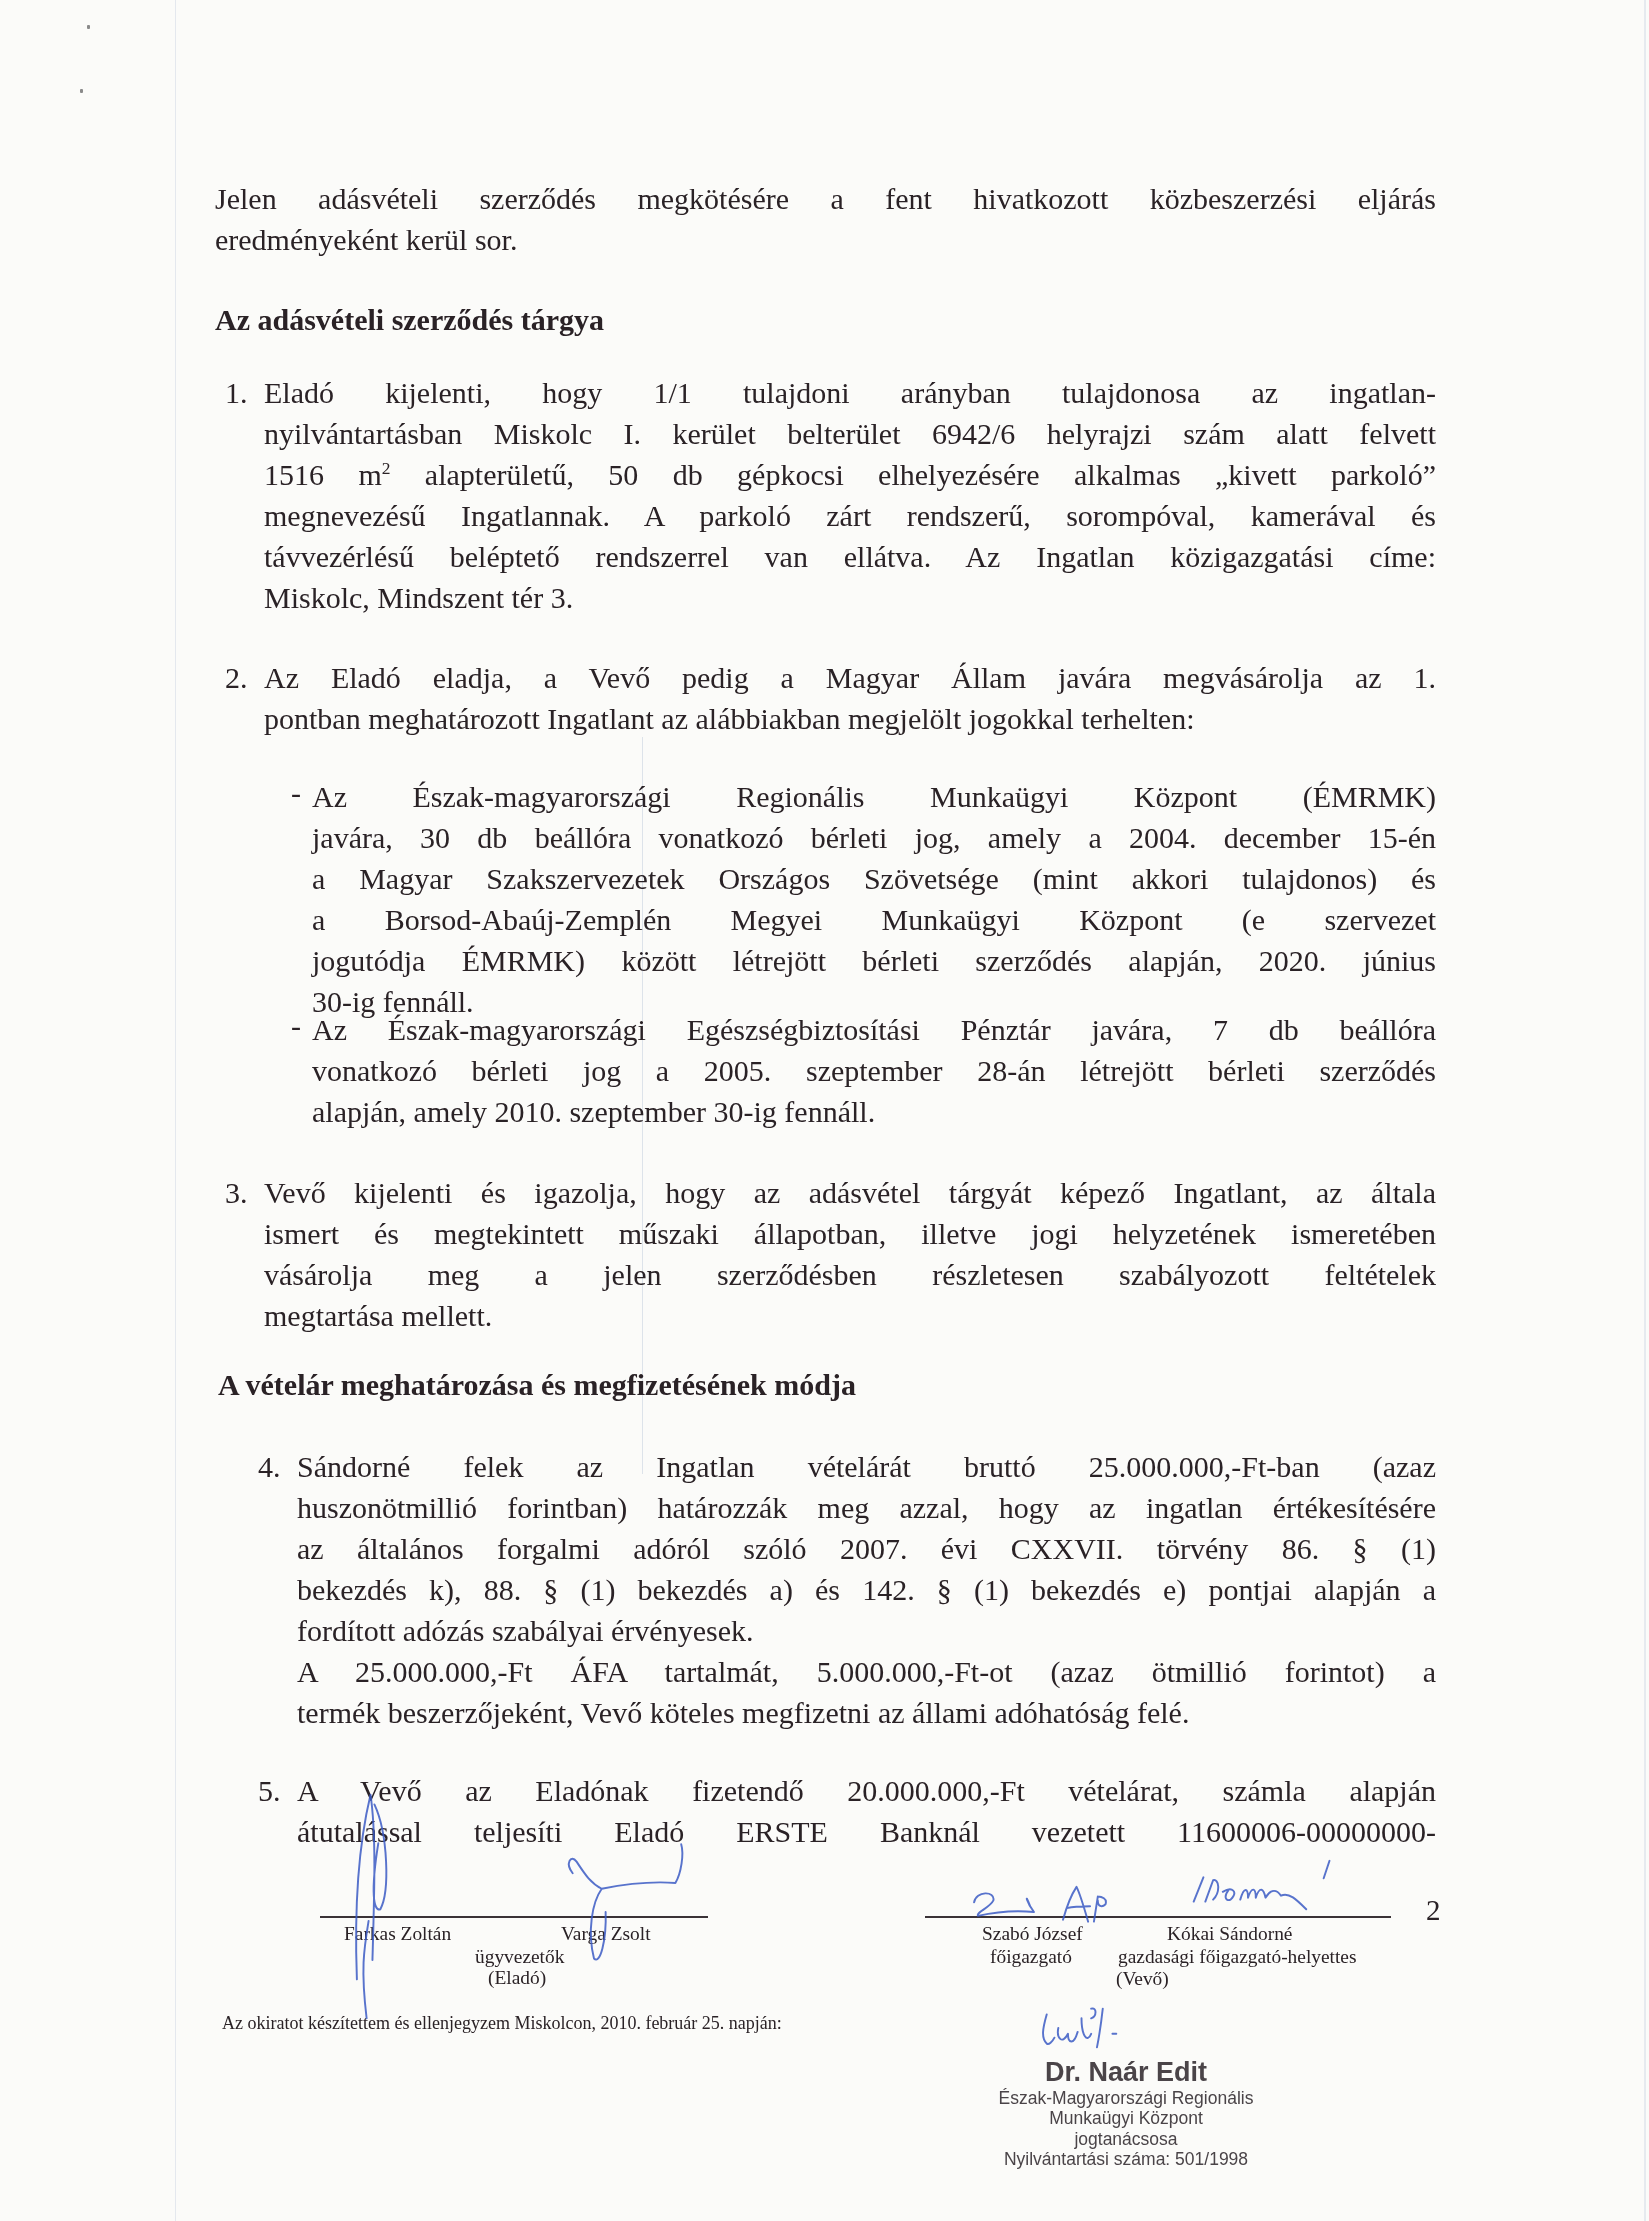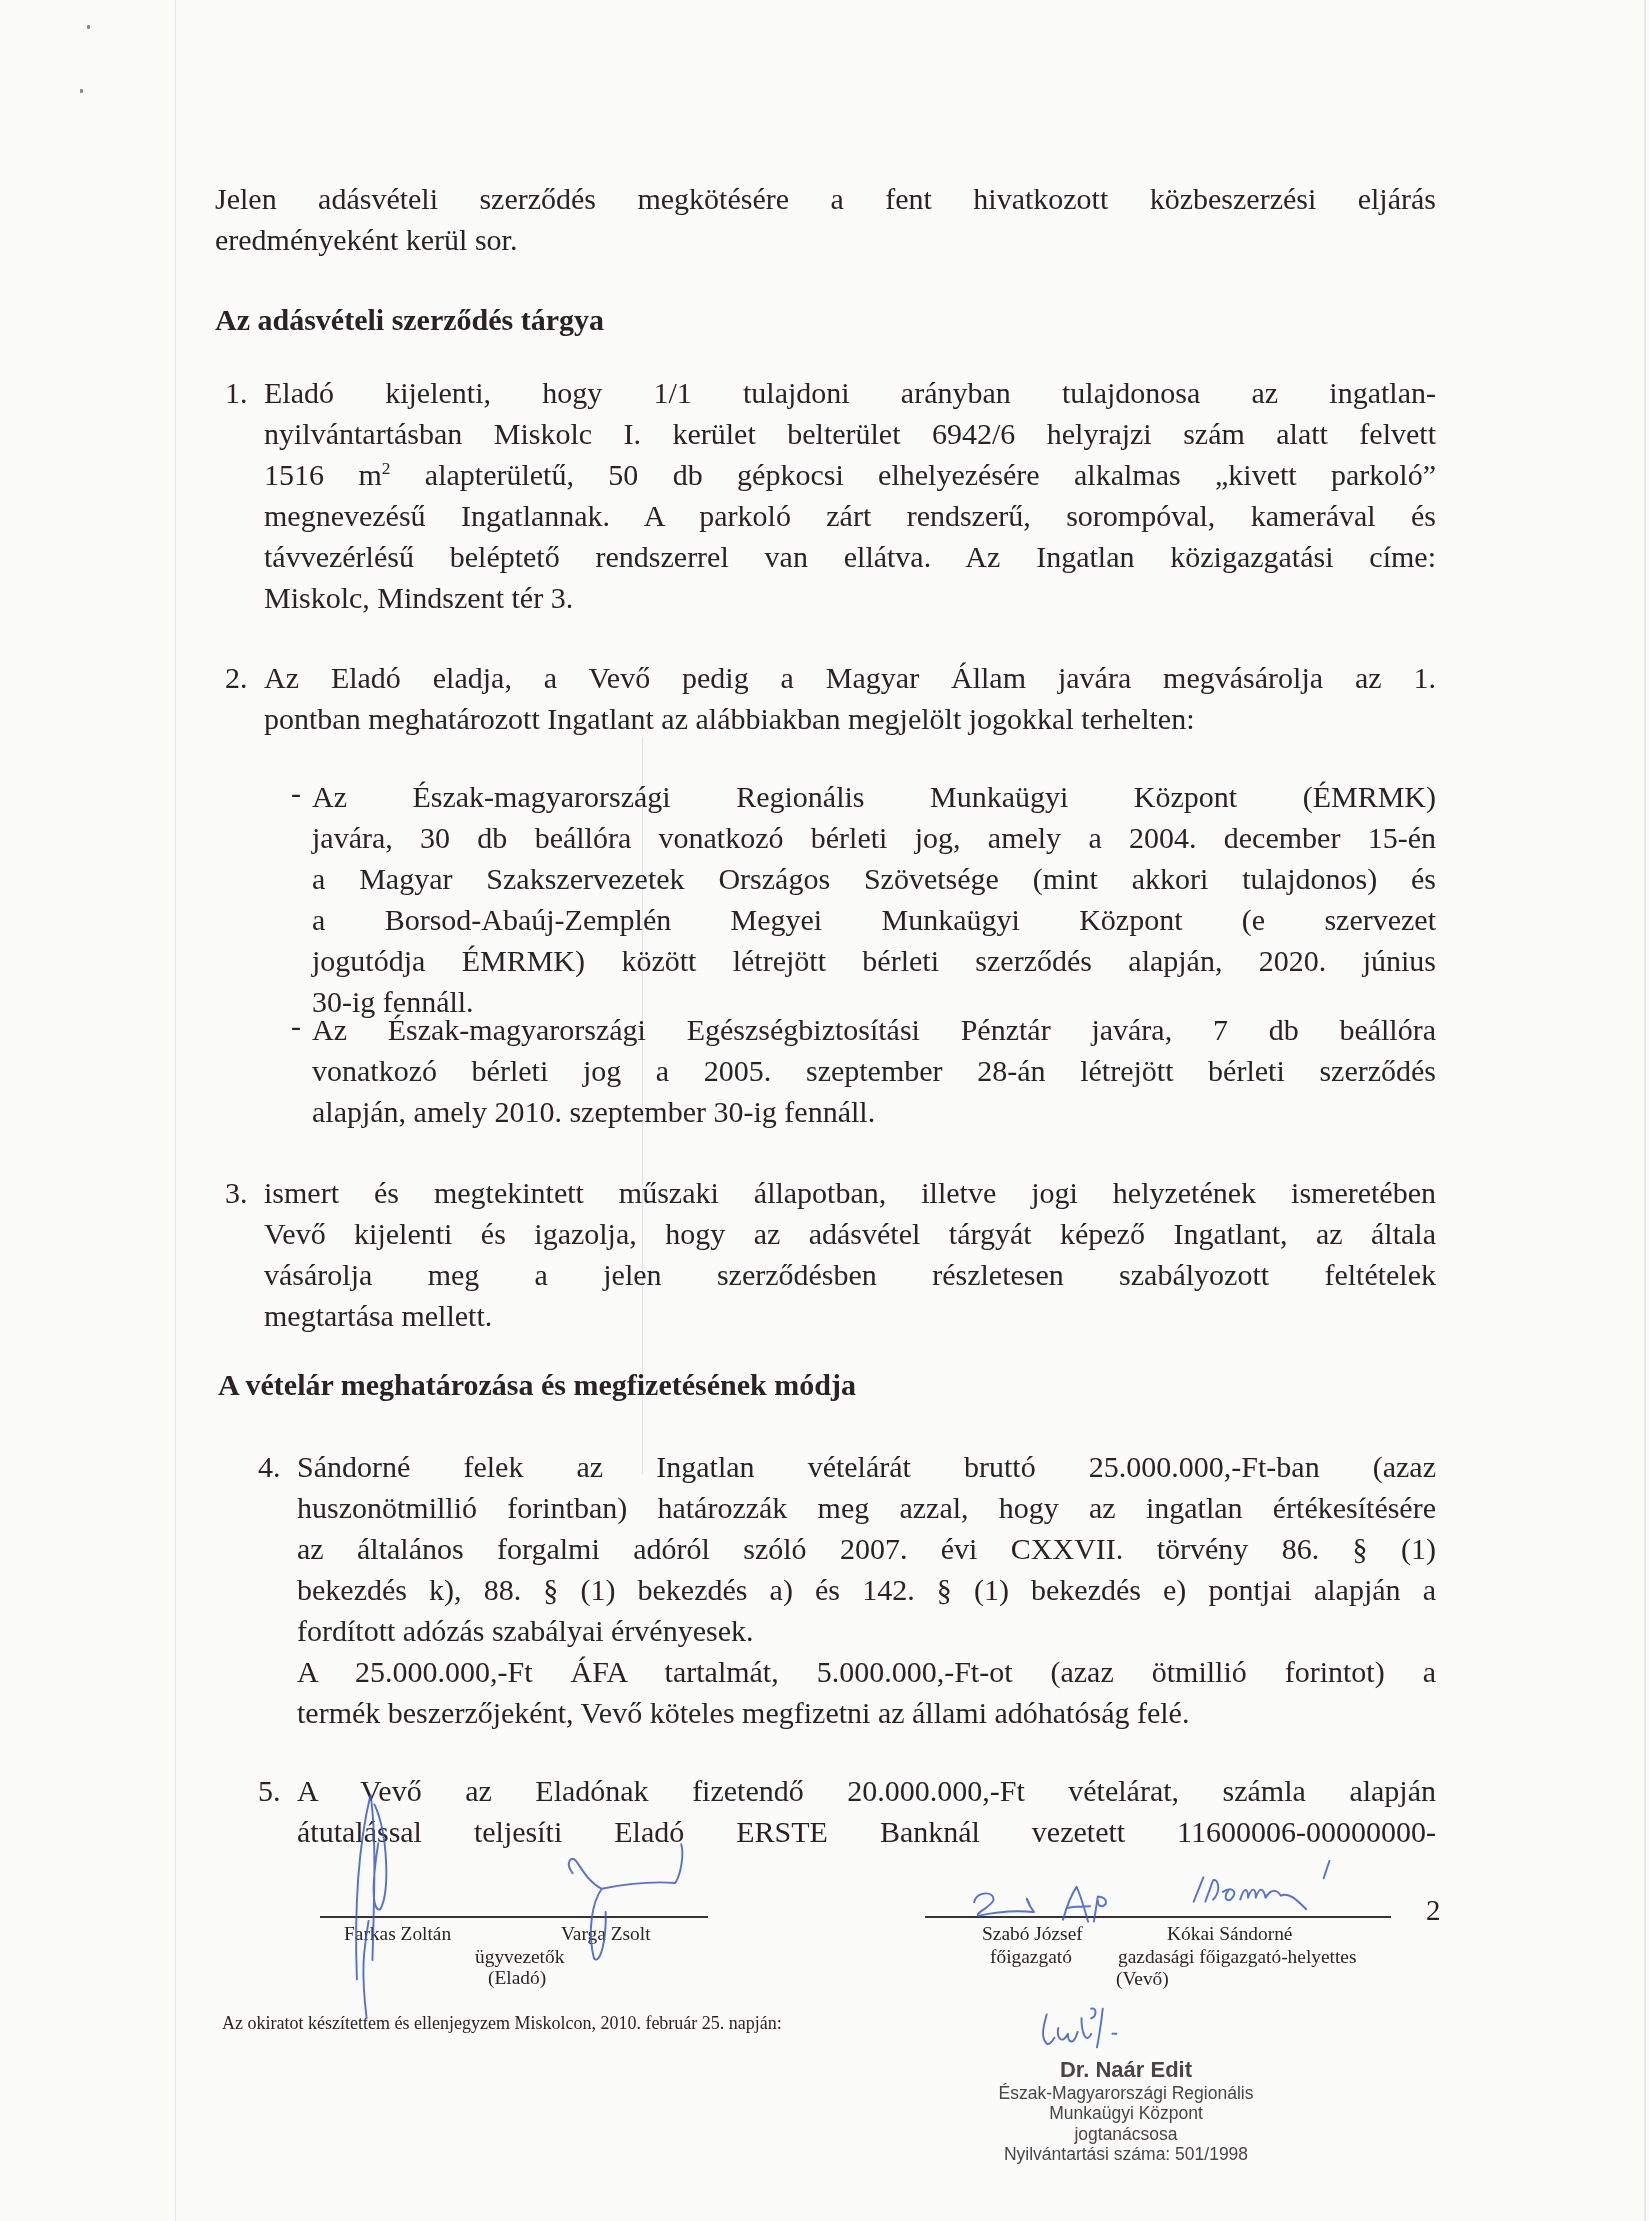--- a/index.html
+++ b/index.html
@@ -23,21 +23,21 @@
   .item-body { position: absolute; font-size: 30px; line-height: 41px; text-align: justify; }
   .item-body .line { display: block; text-align: justify; text-align-last: justify; white-space: nowrap; }
   .item-body .line.last { text-align-last: left; }
   .bullet-dash { position: absolute; font-size: 30px; }
 
   .sig-line { position: absolute; height: 1.9px; background: #3a3237; }
   .sig-name { position: absolute; font-size: 19.4px; line-height: 21.3px; }
   .page-num { position: absolute; font-size: 29px; }
 
   .stamp { position: absolute; font-family: "Liberation Sans", "DejaVu Sans", sans-serif; color: #4a4448; text-align: center; }
-  .stamp .name { font-weight: bold; font-size: 22px; }
+  .stamp .name { font-weight: bold; font-size: 27px; }
   .stamp .row { font-size: 17.5px; line-height: 20.4px; }
 
   svg.sig { position: absolute; overflow: visible; }
   svg.sig path { fill: none; stroke: #3b5bc4; stroke-width: 2; stroke-linecap: round; stroke-linejoin: round; opacity: 0.85; }
   sup { font-size: 17.5px; line-height: 0; }
 </style>
 </head>
 <body>
 
 <div class="scan-line v1"></div>
@@ -81,22 +81,22 @@
 
 <div class="bullet-dash" style="left:291px; top:1009px;">-</div>
 <div class="item-body" style="left:312px; top:1009px; width:1124px;">
   <span class="line">Az Észak-magyarországi Egészségbiztosítási Pénztár javára, 7 db beállóra</span>
   <span class="line">vonatkozó bérleti jog a 2005. szeptember 28-án létrejött bérleti szerződés</span>
   <span class="line last">alapján, amely 2010. szeptember 30-ig fennáll.</span>
 </div>
 
 <div class="item-num" style="left:225px; top:1172px;">3.</div>
 <div class="item-body" style="left:264px; top:1172px; width:1172px;">
+  <span class="line">Vevő kijelenti és igazolja, hogy az adásvétel tárgyát képező Ingatlant, az általa</span>
   <span class="line">ismert és megtekintett műszaki állapotban, illetve jogi helyzetének ismeretében</span>
-  <span class="line">Vevő kijelenti és igazolja, hogy az adásvétel tárgyát képező Ingatlant, az általa</span>
   <span class="line">vásárolja meg a jelen szerződésben részletesen szabályozott feltételek</span>
   <span class="line last">megtartása mellett.</span>
 </div>
 
 <div class="heading" style="left:218px; top:1368px;">A vételár meghatározása és megfizetésének módja</div>
 
 <div class="item-num" style="left:258px; top:1446px;">4.</div>
 <div class="item-body" style="left:297px; top:1446px; width:1139px;">
   <span class="line">Sándorné felek az Ingatlan vételárát bruttó 25.000.000,-Ft-ban (azaz</span>
   <span class="line">huszonötmillió forintban) határozzák meg azzal, hogy az ingatlan értékesítésére</span>

